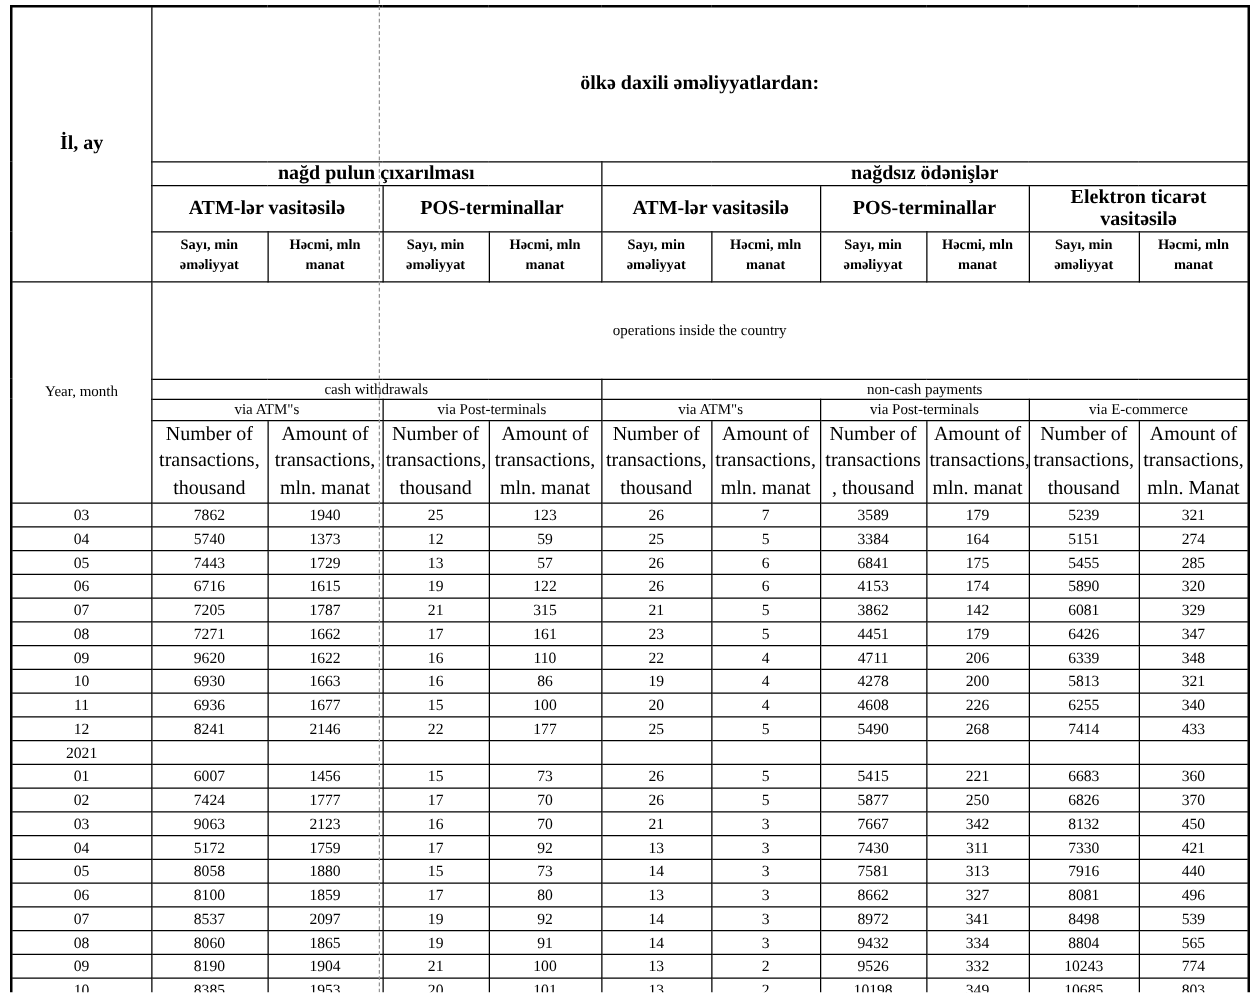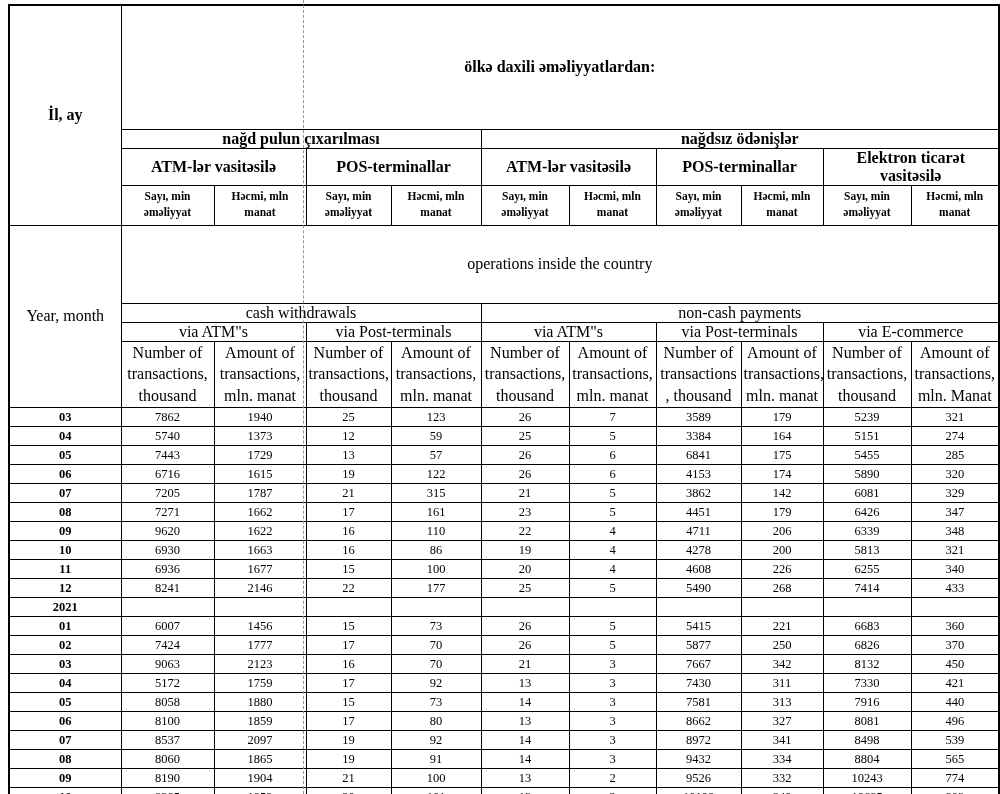--- a/index.html
+++ b/index.html
@@ -27,38 +27,38 @@
   }
   table.grid th, table.grid td {
     border: 1px solid #000;
     padding: 0 2px;
     text-align: center;
     vertical-align: middle;
     overflow: hidden;
     color: #000;
   }
   th.az { font-weight: bold; font-size: 16px; }
-  th.en { font-weight: normal; font-size: 16px; }
+  th.en { font-weight: normal; font-size: 12px; }
   .pre { white-space: pre-line; }
   tr.r1 { height: 124px; }
   tr.r2 { height: 18px; }
   tr.r3 { height: 19px; }
   tr.r4 { height: 40px; }
   tr.r4 th { font-size: 11.5px; line-height: 1.35; text-align: center; }
   tr.r5 { height: 78px; }
   tr.r6 { height: 16px; }
   tr.r7 { height: 17px; }
   tr.r8 { height: 66px; }
   tr.r8 th { font-size: 16px; line-height: 1.35; }
   tbody td {
     height: 18px;
     font-size: 12.5px;
     line-height: 18px;
   }
-  tbody td.c-label { font-weight: bold; text-align: center; }
+  tbody td.c-label { font-weight: normal; text-align: center; }
   .page-break {
     position: absolute;
     left: 303px;
     top: 0;
     height: 794px;
     width: 0;
     border-left: 1px dashed #949494;
     z-index: 5;
     pointer-events: none;
   }

